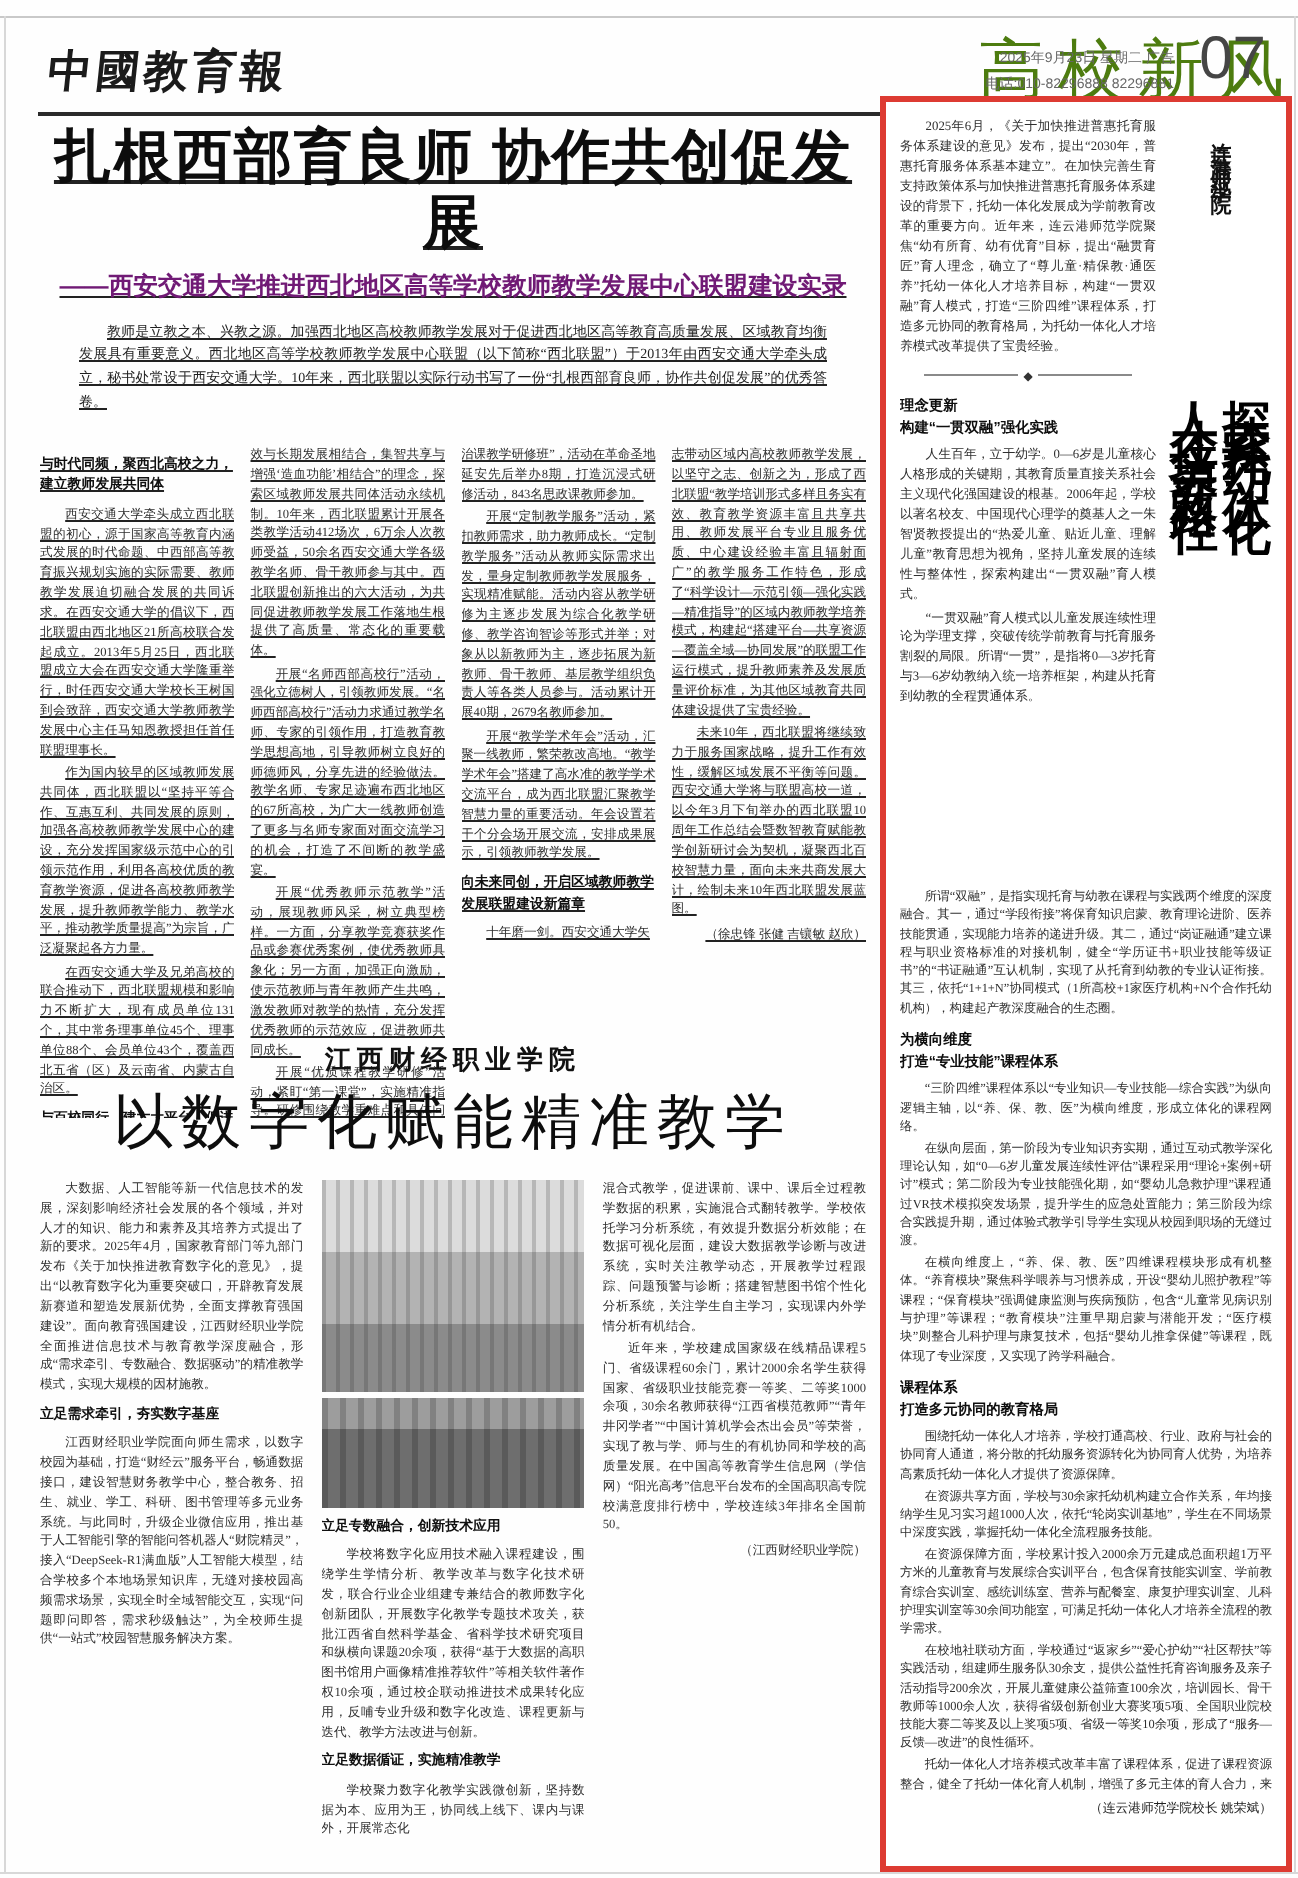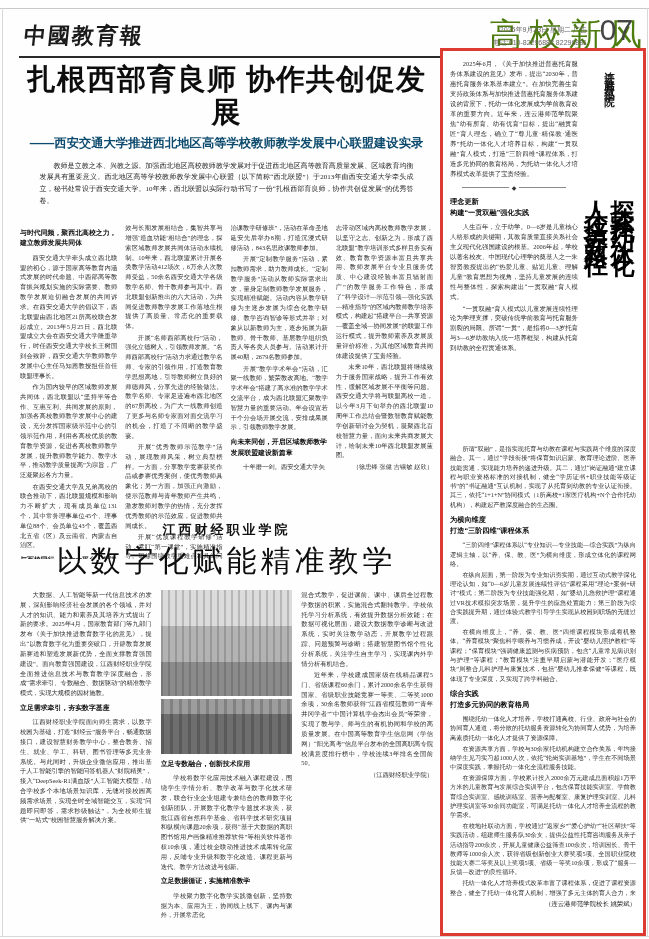--- a/index.html
+++ b/index.html
@@ -23,25 +23,25 @@
   .header-rule{position:absolute;left:19px;right:19px;top:56px;height:2px;background:#2a2a2a;}
 
   
   .p{font-size:6.3px;line-height:1.56;text-align:justify;text-indent:2em;
      color:#2e2e2e;margin:0 0 1.5px;}
   .colhead{font-family:"Liberation Sans",sans-serif;font-weight:bold;font-size:6.9px;
      line-height:1.5;color:#101010;margin:5px 0 4px;}
   .byline{font-size:6.3px;text-align:right;color:#2e2e2e;margin-top:3px;}
 
   
-  .a1{position:absolute;left:20px;top:63px;width:413px;}
+  .a1{position:absolute;left:20px;top:63px;width:413px;text-decoration:underline;}
   .a1-headline{text-align:center;font-family:"Liberation Sans",sans-serif;font-weight:bold;
      font-size:29px;letter-spacing:1px;color:#0d0d0d;line-height:1.15;}
   .a1-sub{text-align:center;font-family:"Liberation Sans",sans-serif;font-weight:bold;
-     font-size:12.3px;color:#0c4a6e;margin-top:5px;}
+     font-size:12.3px;color:#701a75;margin-top:5px;}
   .a1-intro{width:374px;margin:9px auto 16px;font-size:7px;line-height:1.66;
      text-align:justify;text-indent:2em;color:#1f1f1f;}
   .a1-cols{display:flex;gap:8px;margin-top:7px;height:336px;overflow:hidden;}
   .a1-cols .col{flex:1;overflow:hidden;}
 
   
   .a2{position:absolute;left:20px;top:521px;width:413px;}
   .a2-kicker{text-align:center;font-family:Liberation Sans, sans-serif;font-weight:bold;
      font-size:13px;letter-spacing:3px;color:#111;}
   .a2-headline{text-align:center;font-family:"Liberation Sans",sans-serif;font-weight:normal;
@@ -174,27 +174,27 @@
         <div class="rb-headline">
           <div>探索托幼一体化</div>
           <div>人才培养新路径</div>
         </div>
       </div>
     </div>
     <div class="rb-full">
       <p class="p">所谓“双融”，是指实现托育与幼教在课程与实践两个维度的深度融合。其一，通过“学段衔接”将保育知识启蒙、教育理论进阶、医养技能贯通，实现能力培养的递进升级。其二，通过“岗证融通”建立课程与职业资格标准的对接机制，健全“学历证书+职业技能等级证书”的“书证融通”互认机制，实现了从托育到幼教的专业认证衔接。其三，依托“1+1+N”协同模式（1所高校+1家医疗机构+N个合作托幼机构），构建起产教深度融合的生态圈。</p>
       <div class="rb-sechead">
         <div>为横向维度</div>
-        <div>打造“三阶四维”课程体系</div>
+        <div>打造“专业技能”课程体系</div>
       </div>
       <p class="p">“三阶四维”课程体系以“专业知识—专业技能—综合实践”为纵向逻辑主轴，以“养、保、教、医”为横向维度，形成立体化的课程网络。</p>
       <p class="p">在纵向层面，第一阶段为专业知识夯实期，通过互动式教学深化理论认知，如“0—6岁儿童发展连续性评估”课程采用“理论+案例+研讨”模式；第二阶段为专业技能强化期，如“婴幼儿急救护理”课程通过VR技术模拟突发场景，提升学生的应急处置能力；第三阶段为综合实践提升期，通过体验式教学引导学生实现从校园到职场的无缝过渡。</p>
       <p class="p">在横向维度上，“养、保、教、医”四维课程模块形成有机整体。“养育模块”聚焦科学喂养与习惯养成，开设“婴幼儿照护教程”等课程；“保育模块”强调健康监测与疾病预防，包含“儿童常见病识别与护理”等课程；“教育模块”注重早期启蒙与潜能开发；“医疗模块”则整合儿科护理与康复技术，包括“婴幼儿推拿保健”等课程，既体现了专业深度，又实现了跨学科融合。</p>
       <div class="rb-sechead">
-        <div>综合实践</div>
+        <div>课程体系</div>
         <div>打造多元协同的教育格局</div>
       </div>
       <p class="p">围绕托幼一体化人才培养，学校打通高校、行业、政府与社会的协同育人通道，将分散的托幼服务资源转化为协同育人优势，为培养高素质托幼一体化人才提供了资源保障。</p>
       <p class="p">在资源共享方面，学校与30余家托幼机构建立合作关系，年均接纳学生见习实习超1000人次，依托“轮岗实训基地”，学生在不同场景中深度实践，掌握托幼一体化全流程服务技能。</p>
       <p class="p">在资源保障方面，学校累计投入2000余万元建成总面积超1万平方米的儿童教育与发展综合实训平台，包含保育技能实训室、学前教育综合实训室、感统训练室、营养与配餐室、康复护理实训室、儿科护理实训室等30余间功能室，可满足托幼一体化人才培养全流程的教学需求。</p>
       <p class="p">在校地社联动方面，学校通过“返家乡”“爱心护幼”“社区帮扶”等实践活动，组建师生服务队30余支，提供公益性托育咨询服务及亲子活动指导200余次，开展儿童健康公益筛查100余次，培训园长、骨干教师等1000余人次，获得省级创新创业大赛奖项5项、全国职业院校技能大赛二等奖及以上奖项5项、省级一等奖10余项，形成了“服务—反馈—改进”的良性循环。</p>
       <p class="p">托幼一体化人才培养模式改革丰富了课程体系，促进了课程资源整合，健全了托幼一体化育人机制，增强了多元主体的育人合力，来自广东、安徽等地的50余所院校来校参观学习，成果为10余所院校借鉴运用。</p>
 
     </div>
     <div class="rb-byline">（连云港师范学院校长 姚荣斌）</div>

